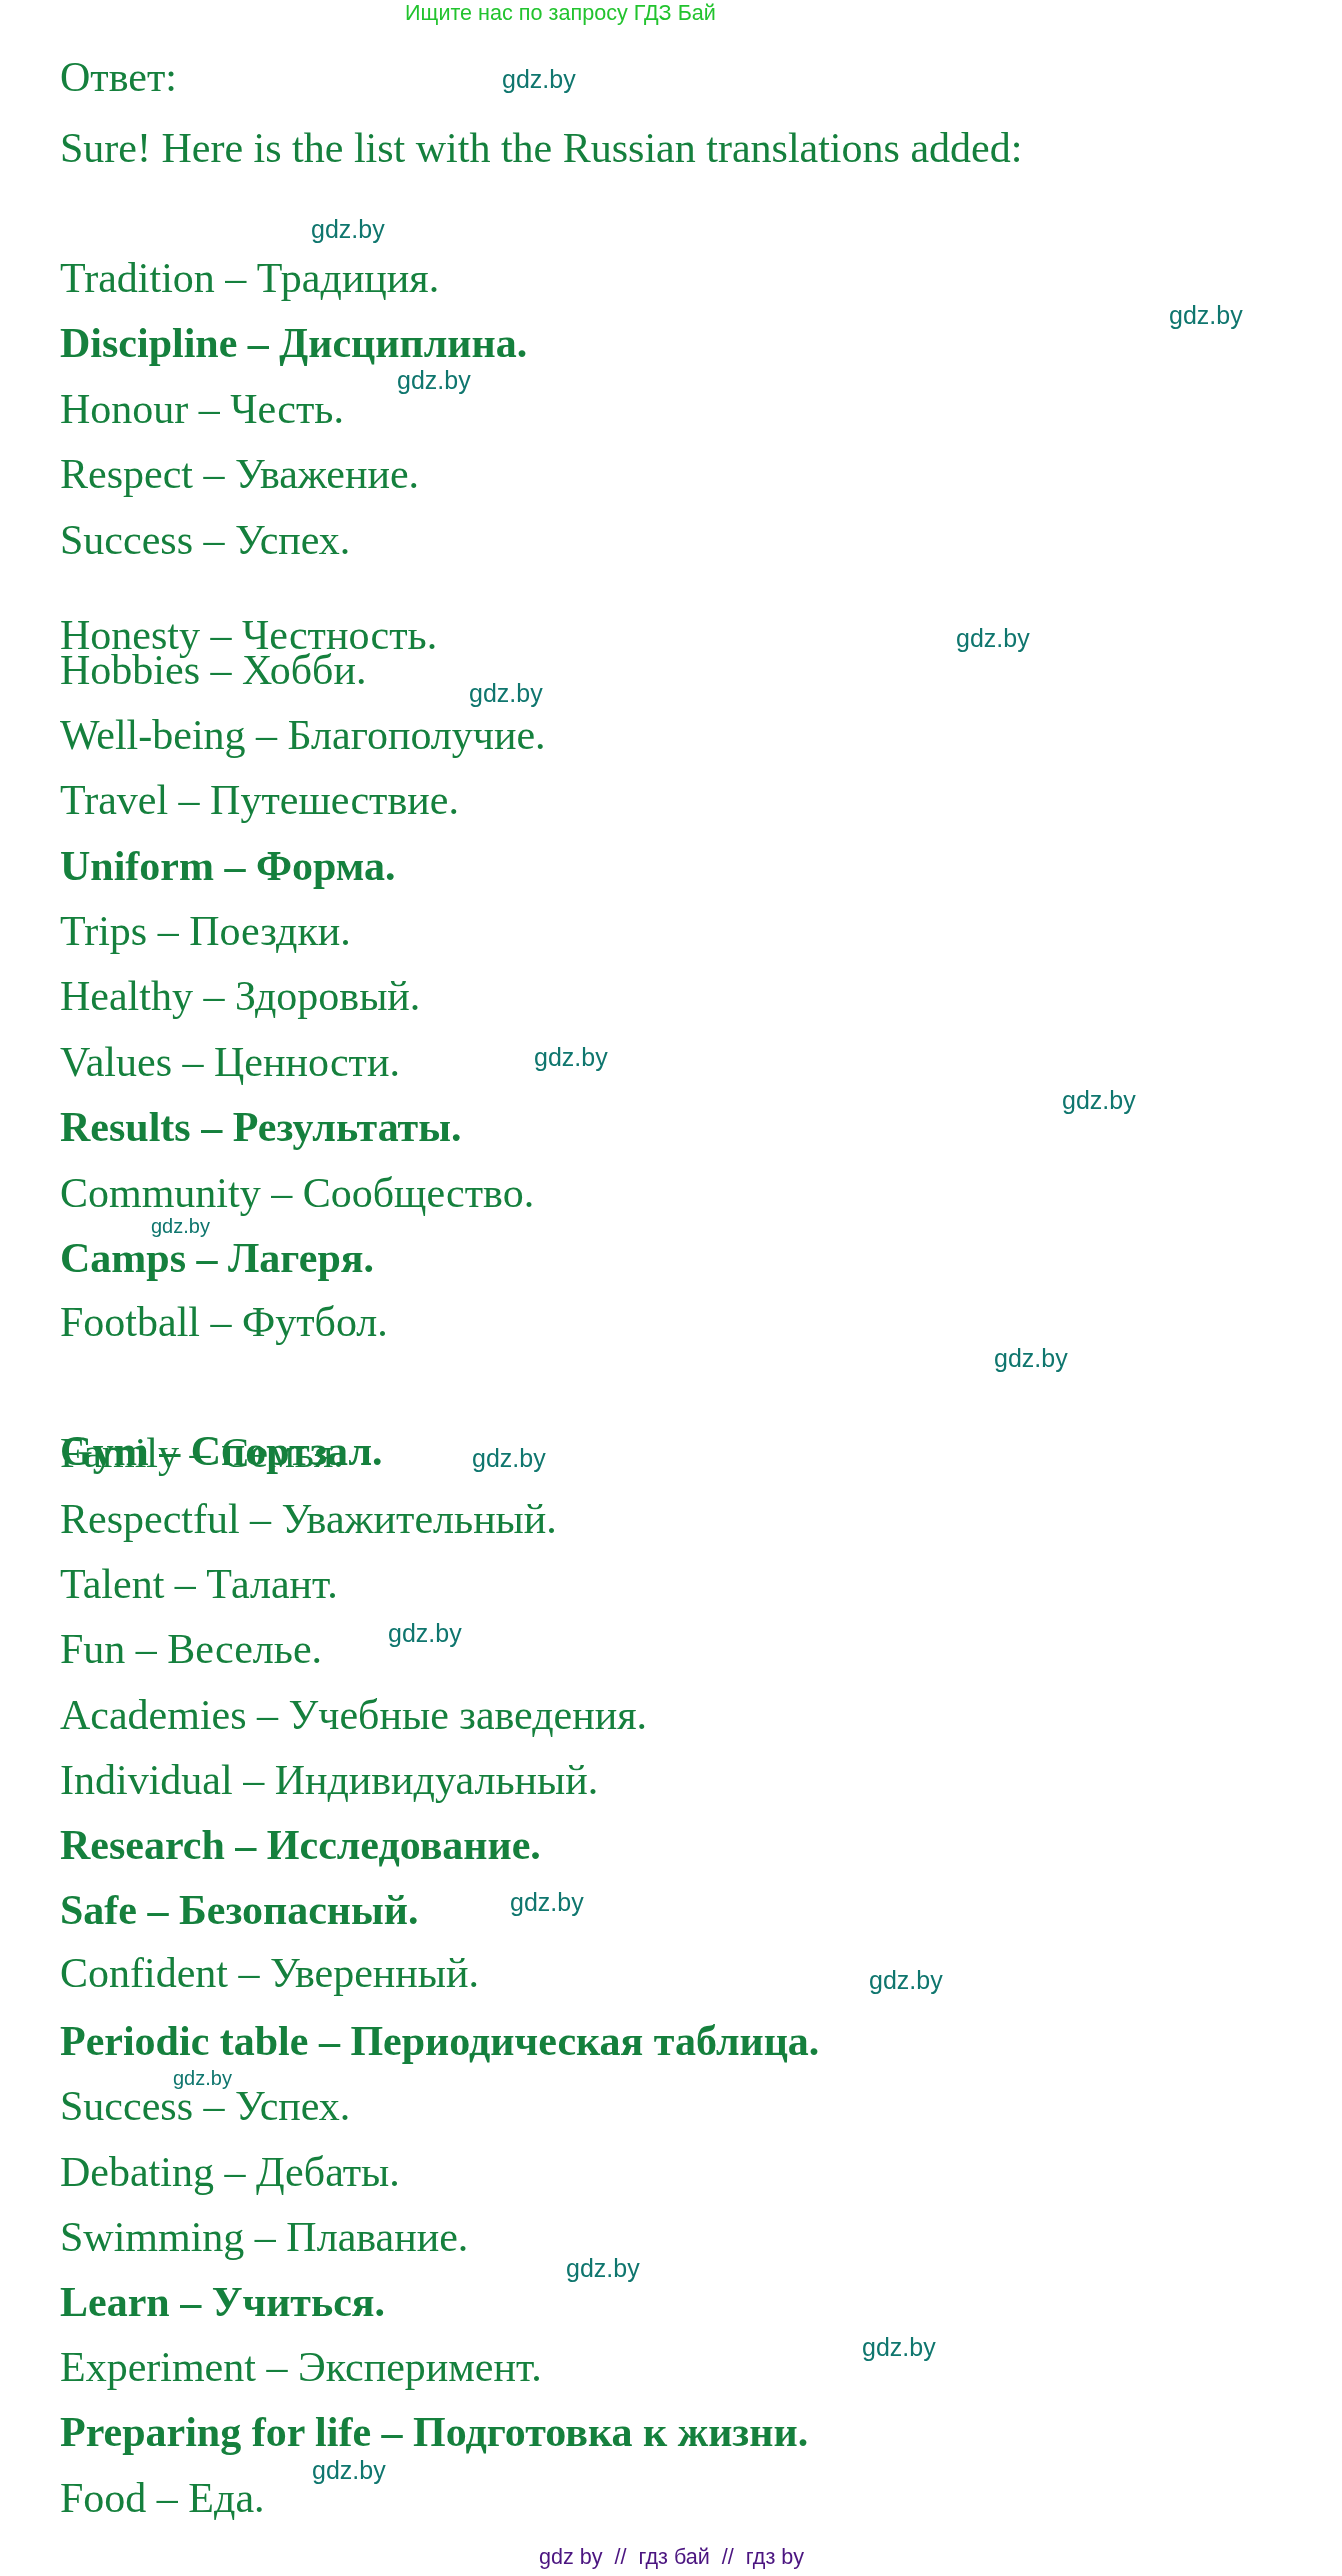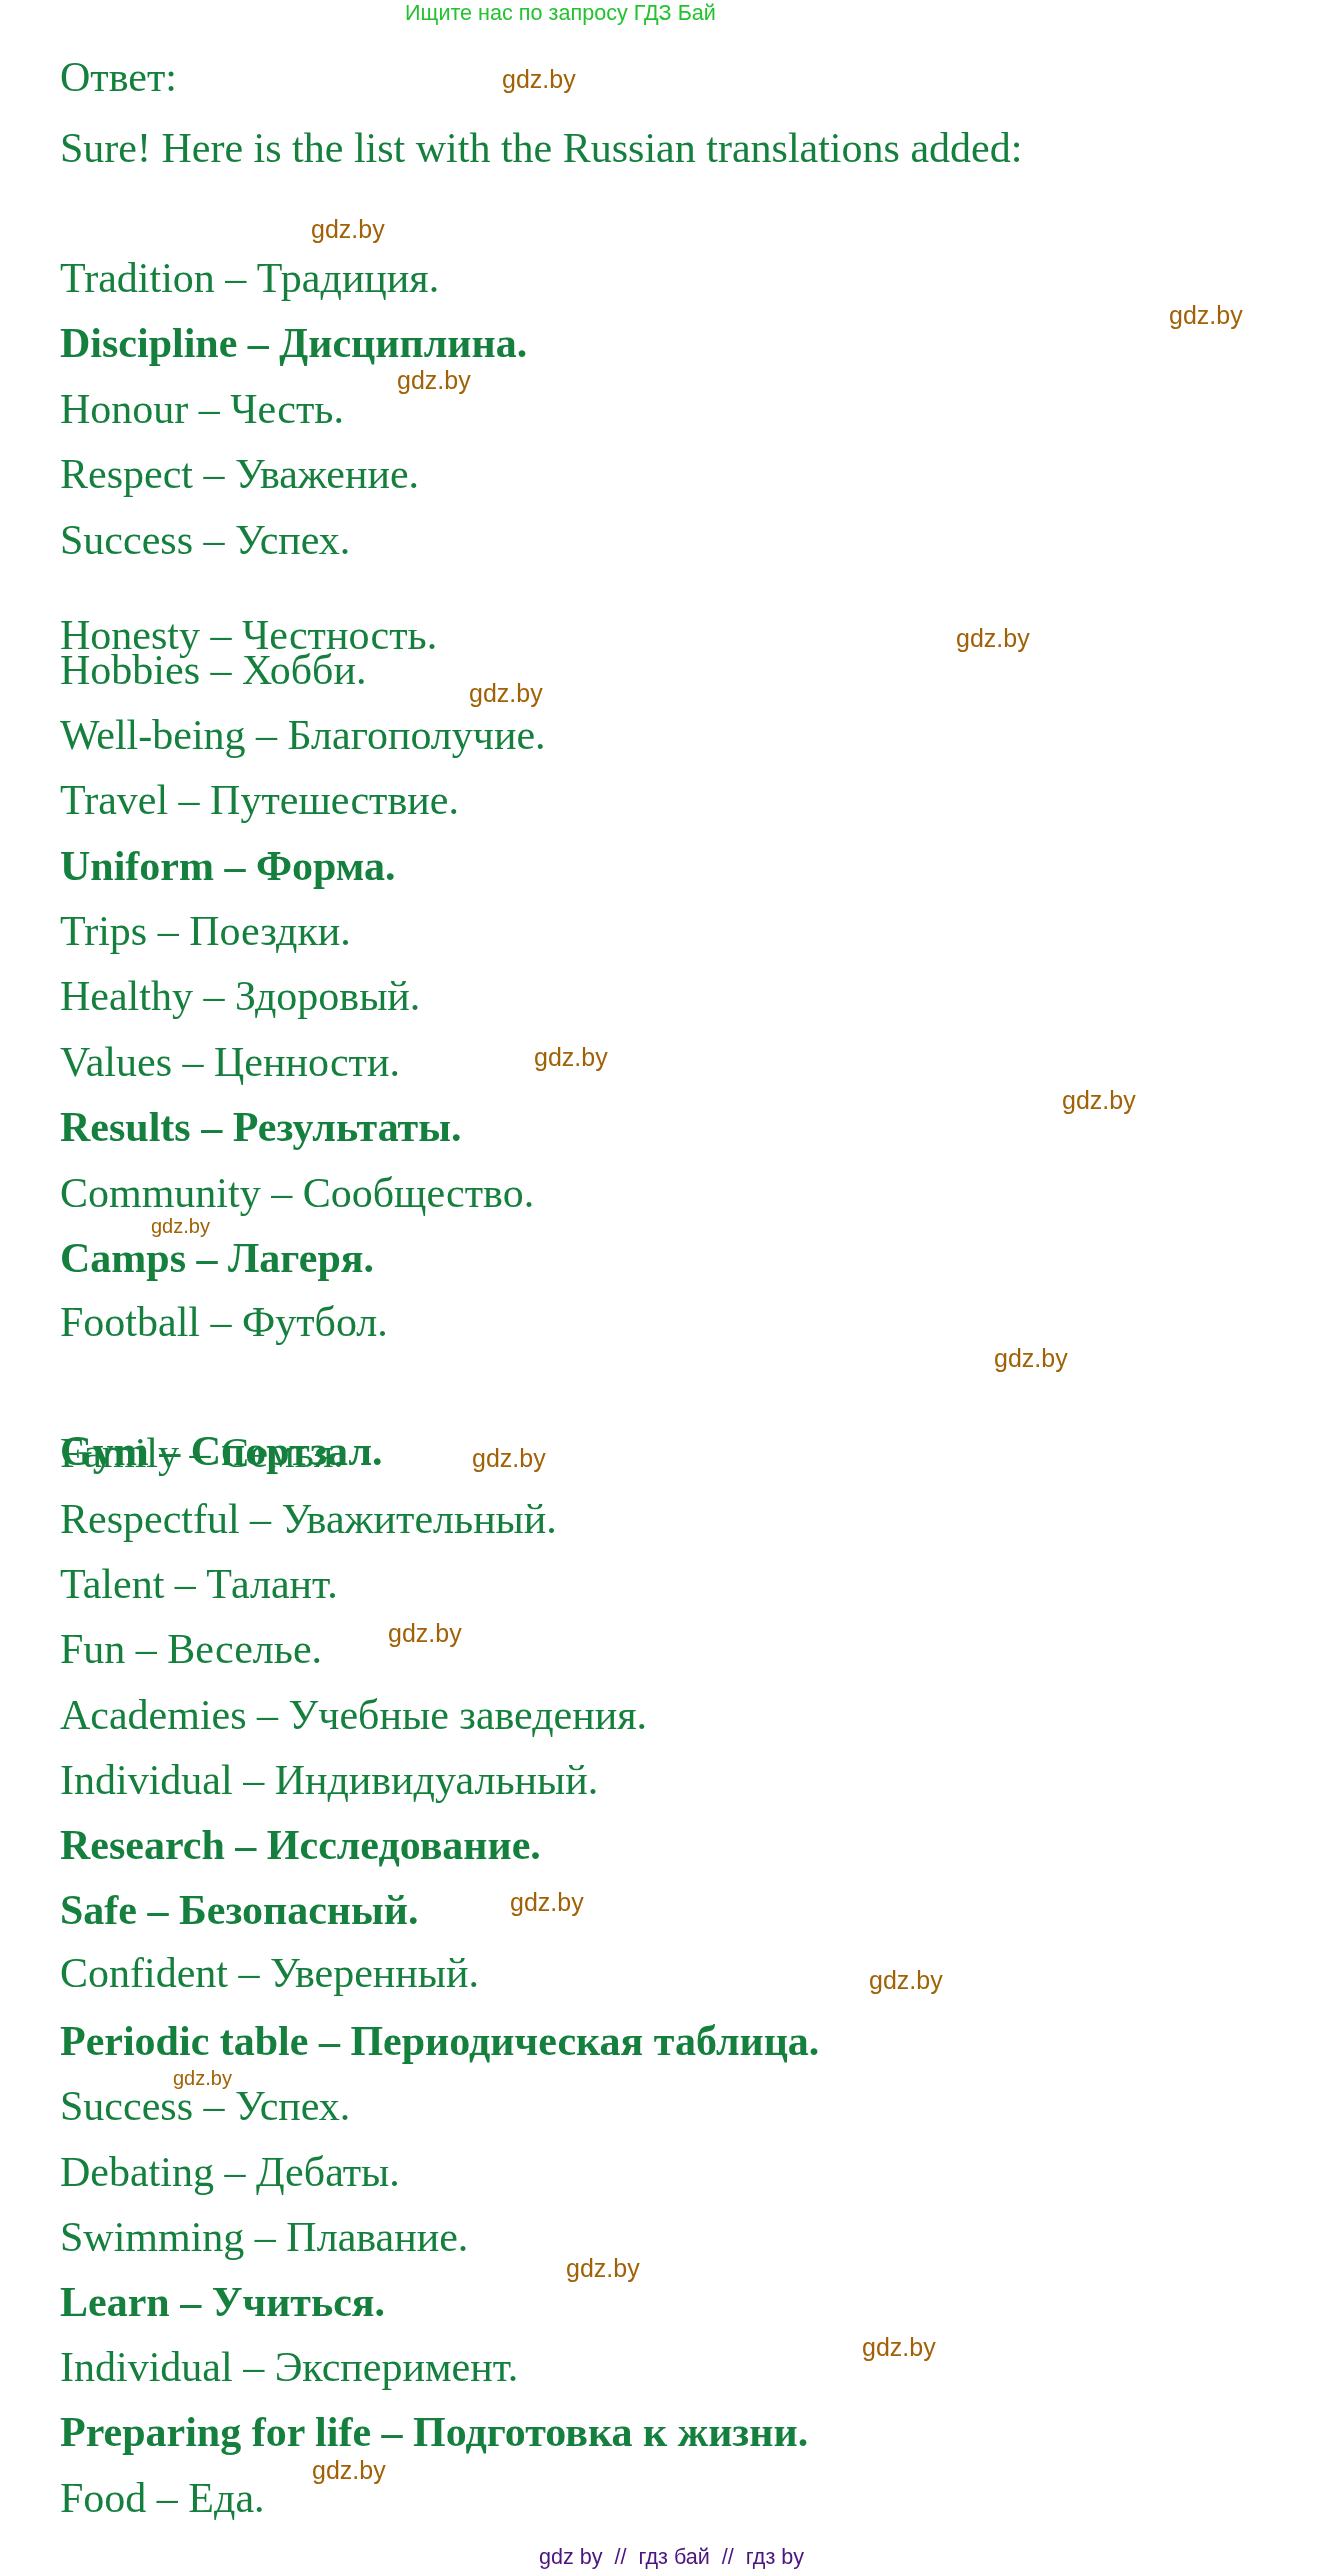--- a/index.html
+++ b/index.html
@@ -46,21 +46,21 @@
       line-height: 50px;
       color: #15803d;
       white-space: nowrap;
     }
     .line.bold { font-weight: bold; }
     .watermark {
       position: absolute;
       font-family: "Liberation Sans", "DejaVu Sans", sans-serif;
       font-size: 25px;
       line-height: 29px;
-      color: #a16207;
+      color: #0f766e;
       white-space: nowrap;
     }
     .watermark.sm { font-size: 20px; line-height: 23.4px; }
   </style>
 </head>
 <body>
 
 <div class="header-banner">Ищите нас по запросу ГДЗ Бай</div>
 
 <div class="line" style="top:52px;">Ответ:</div>
@@ -92,21 +92,21 @@
   <div class="line" style="top:1690px;">Academies – Учебные заведения.</div>
   <div class="line" style="top:1755px;">Individual – Индивидуальный.</div>
   <div class="line bold" style="top:1820px;">Research – Исследование.</div>
   <div class="line bold" style="top:1885px;">Safe – Безопасный.</div>
   <div class="line" style="top:1948px;">Confident – Уверенный.</div>
   <div class="line bold" style="top:2016px;">Periodic table – Периодическая таблица.</div>
   <div class="line" style="top:2081px;">Success – Успех.</div>
   <div class="line" style="top:2147px;">Debating – Дебаты.</div>
   <div class="line" style="top:2212px;">Swimming – Плавание.</div>
   <div class="line bold" style="top:2277px;">Learn – Учиться.</div>
-  <div class="line" style="top:2342px;">Individual – Эксперимент.</div>
+  <div class="line" style="top:2342px;">Experiment – Эксперимент.</div>
   <div class="line bold" style="top:2407px;">Preparing for life – Подготовка к жизни.</div>
   <div class="line" style="top:2473px;">Food – Еда.</div>
 </div>
 
 <div class="watermark" style="left:502px; top:65px;">gdz.by</div>
 <div class="watermark" style="left:311px; top:215px;">gdz.by</div>
 <div class="watermark" style="left:1169px; top:301px;">gdz.by</div>
 <div class="watermark" style="left:397px; top:366px;">gdz.by</div>
 <div class="watermark" style="left:956px; top:624px;">gdz.by</div>
 <div class="watermark" style="left:469px; top:679px;">gdz.by</div>

